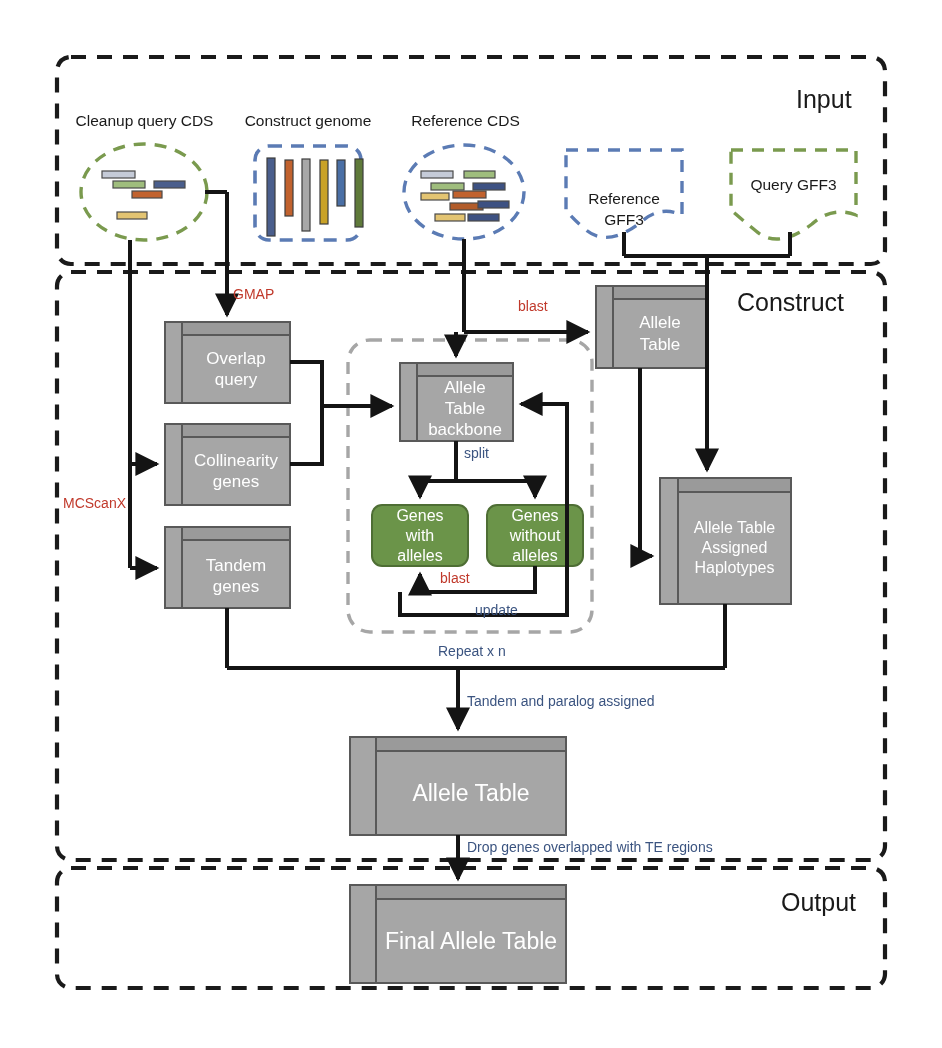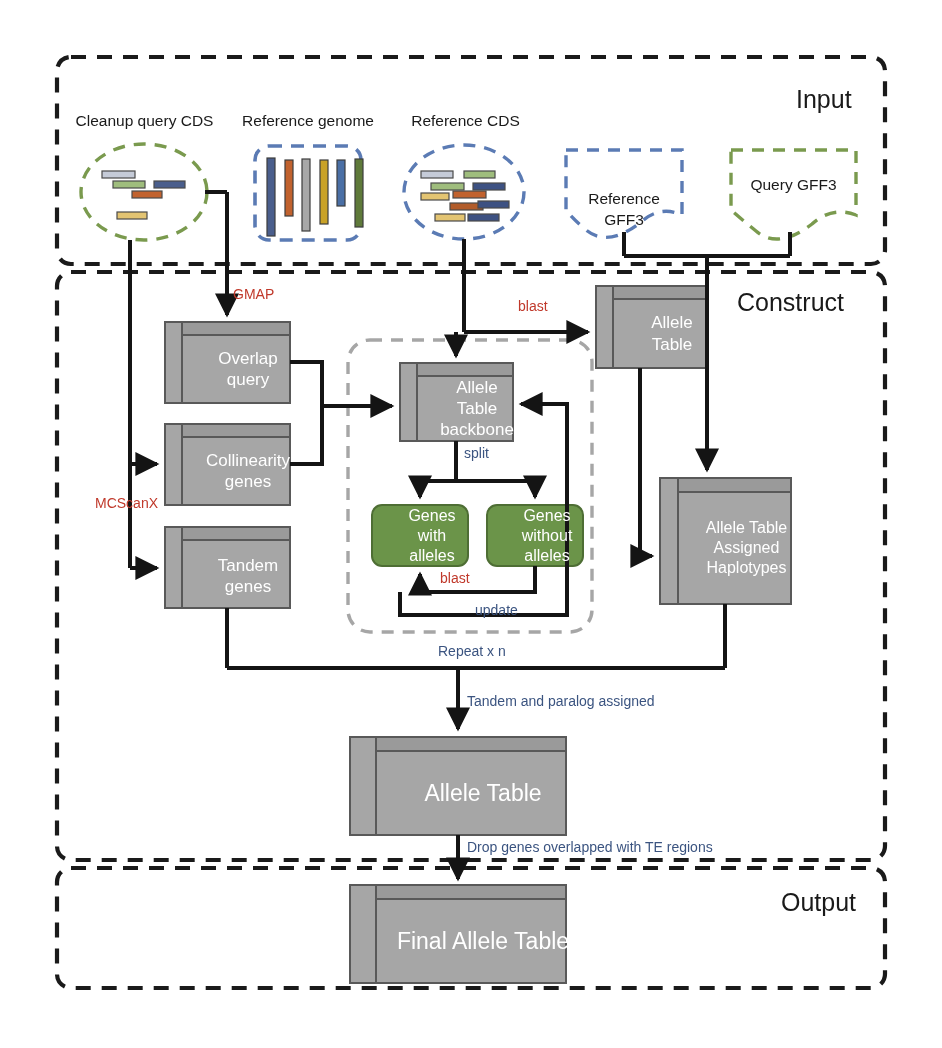--- a/index.html
+++ b/index.html
@@ -7,21 +7,21 @@
        font-family:"Liberation Sans","DejaVu Sans",sans-serif;
        -webkit-font-smoothing:antialiased;}
   #stage{position:absolute;left:0;top:0;width:942px;height:1048px;overflow:hidden;}
   svg.layer{position:absolute;left:0;top:0;width:942px;height:1048px;}
   .lbl{position:absolute;white-space:pre;line-height:1.18;}
   .sec-title{font-size:25px;color:#1a1a1a;font-weight:400;}
   .src-title{font-size:15.5px;color:#1a1a1a;text-align:center;}
   .gff-title{font-size:15.5px;color:#1a1a1a;text-align:center;line-height:1.35;}
   .boxtext{position:absolute;color:#ffffff;font-size:17px;text-align:center;
            line-height:1.25;white-space:pre-line;display:flex;
-           align-items:center;justify-content:center;padding-left:12px;}
+           align-items:center;justify-content:center;}
   .boxtext.small{font-size:16px;}
   .boxtext.big{font-size:23px;}
   .edge-red{font-size:14px;color:#c0392b;}
   .edge-blue{font-size:14px;color:#3b5480;}
   .edge-blue.lg{font-size:14px;}
 </style>
 </head>
 <body>
 
 <div id="stage">
@@ -171,21 +171,21 @@
 
       <path d="M458,835 L458,879" marker-end="url(#ah)"></path>
     </g>
   </svg>
 
   <div class="lbl sec-title" style="left:796px;top:85px;">Input</div>
   <div class="lbl sec-title" style="left:737px;top:288px;text-align:center;">Construct</div>
   <div class="lbl sec-title" style="left:781px;top:888px;">Output</div>
 
   <div class="lbl src-title" style="left:62px;top:112px;width:165px;">Cleanup query CDS</div>
-  <div class="lbl src-title" style="left:233px;top:112px;width:150px;">Reference genome</div>
+  <div class="lbl src-title" style="left:233px;top:112px;width:150px;">Construct genome</div>
   <div class="lbl src-title" style="left:398px;top:112px;width:135px;">Reference CDS</div>
   <div class="lbl gff-title" style="left:566px;top:163px;width:116px;margin-top:26px;">Reference
 GFF3</div>
   <div class="lbl gff-title" style="left:731px;top:175px;width:125px;">Query GFF3</div>
 
   <div class="boxtext" style="left:182px;top:335px;width:108px;height:68px;">Overlap
 query</div>
   <div class="boxtext" style="left:182px;top:437px;width:108px;height:68px;">Collinearity
 genes</div>
   <div class="boxtext" style="left:182px;top:540px;width:108px;height:72px;border-radius:11px;">Tandem
@@ -201,21 +201,21 @@
   <div class="boxtext small" style="left:372px;top:505px;width:96px;height:61px;">Genes
 with
 alleles</div>
   <div class="boxtext small" style="left:487px;top:505px;width:96px;height:61px;">Genes
 without
 alleles</div>
   <div class="boxtext big" style="left:376px;top:751px;width:190px;height:84px;">Allele Table</div>
   <div class="boxtext big" style="left:376px;top:899px;width:190px;height:84px;">Final Allele Table</div>
 
   <div class="lbl edge-red" style="left:233px;top:286px;">GMAP</div>
-  <div class="lbl edge-red" style="left:63px;top:495px;margin-left:32px;">MCScanX</div>
+  <div class="lbl edge-red" style="left:63px;top:495px;">MCScanX</div>
   <div class="lbl edge-red" style="left:518px;top:298px;">blast</div>
   <div class="lbl edge-red" style="left:440px;top:570px;">blast</div>
   <div class="lbl edge-blue" style="left:464px;top:445px;">split</div>
   <div class="lbl edge-blue" style="left:475px;top:602px;">update</div>
   <div class="lbl edge-blue" style="left:438px;top:643px;">Repeat x n</div>
   <div class="lbl edge-blue lg" style="left:467px;top:693px;">Tandem and paralog assigned</div>
   <div class="lbl edge-blue lg" style="left:467px;top:839px;">Drop genes overlapped with TE regions</div>
 
 </div>
 

